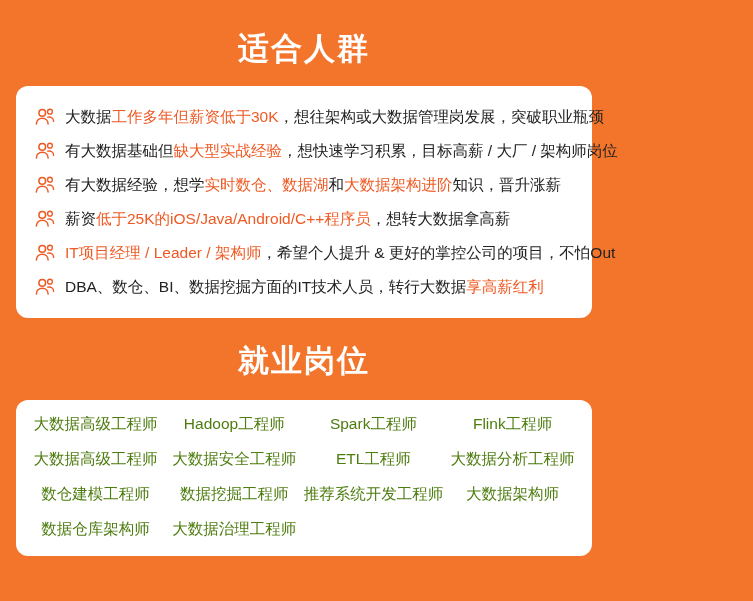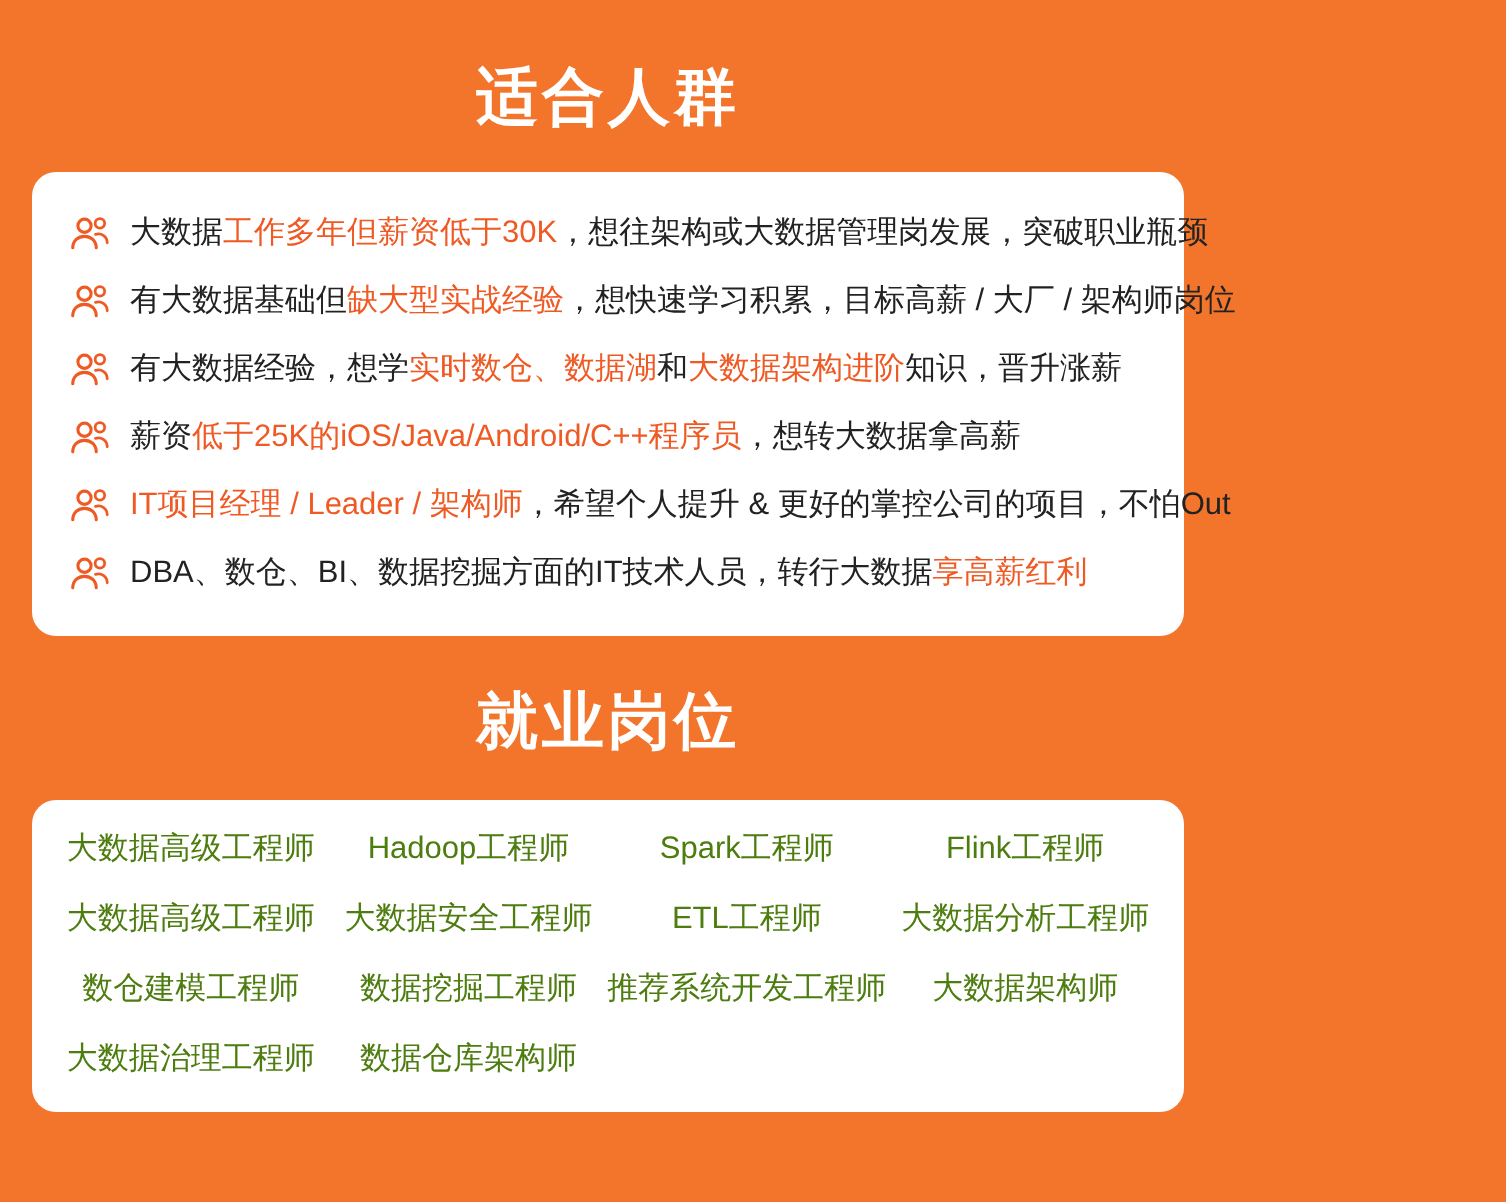--- a/index.html
+++ b/index.html
@@ -159,18 +159,18 @@
         <div class="job-cell">Spark工程师</div>
         <div class="job-cell">Flink工程师</div>
         <div class="job-cell">大数据高级工程师</div>
         <div class="job-cell">大数据安全工程师</div>
         <div class="job-cell">ETL工程师</div>
         <div class="job-cell">大数据分析工程师</div>
         <div class="job-cell">数仓建模工程师</div>
         <div class="job-cell orange">数据挖掘工程师</div>
         <div class="job-cell orange">推荐系统开发工程师</div>
         <div class="job-cell orange">大数据架构师</div>
+        <div class="job-cell orange">数据仓库架构师</div>
         <div class="job-cell">大数据治理工程师</div>
-        <div class="job-cell orange">数据仓库架构师</div>
       </div>
   </div>
 
 </div>
 
 </body></html>

